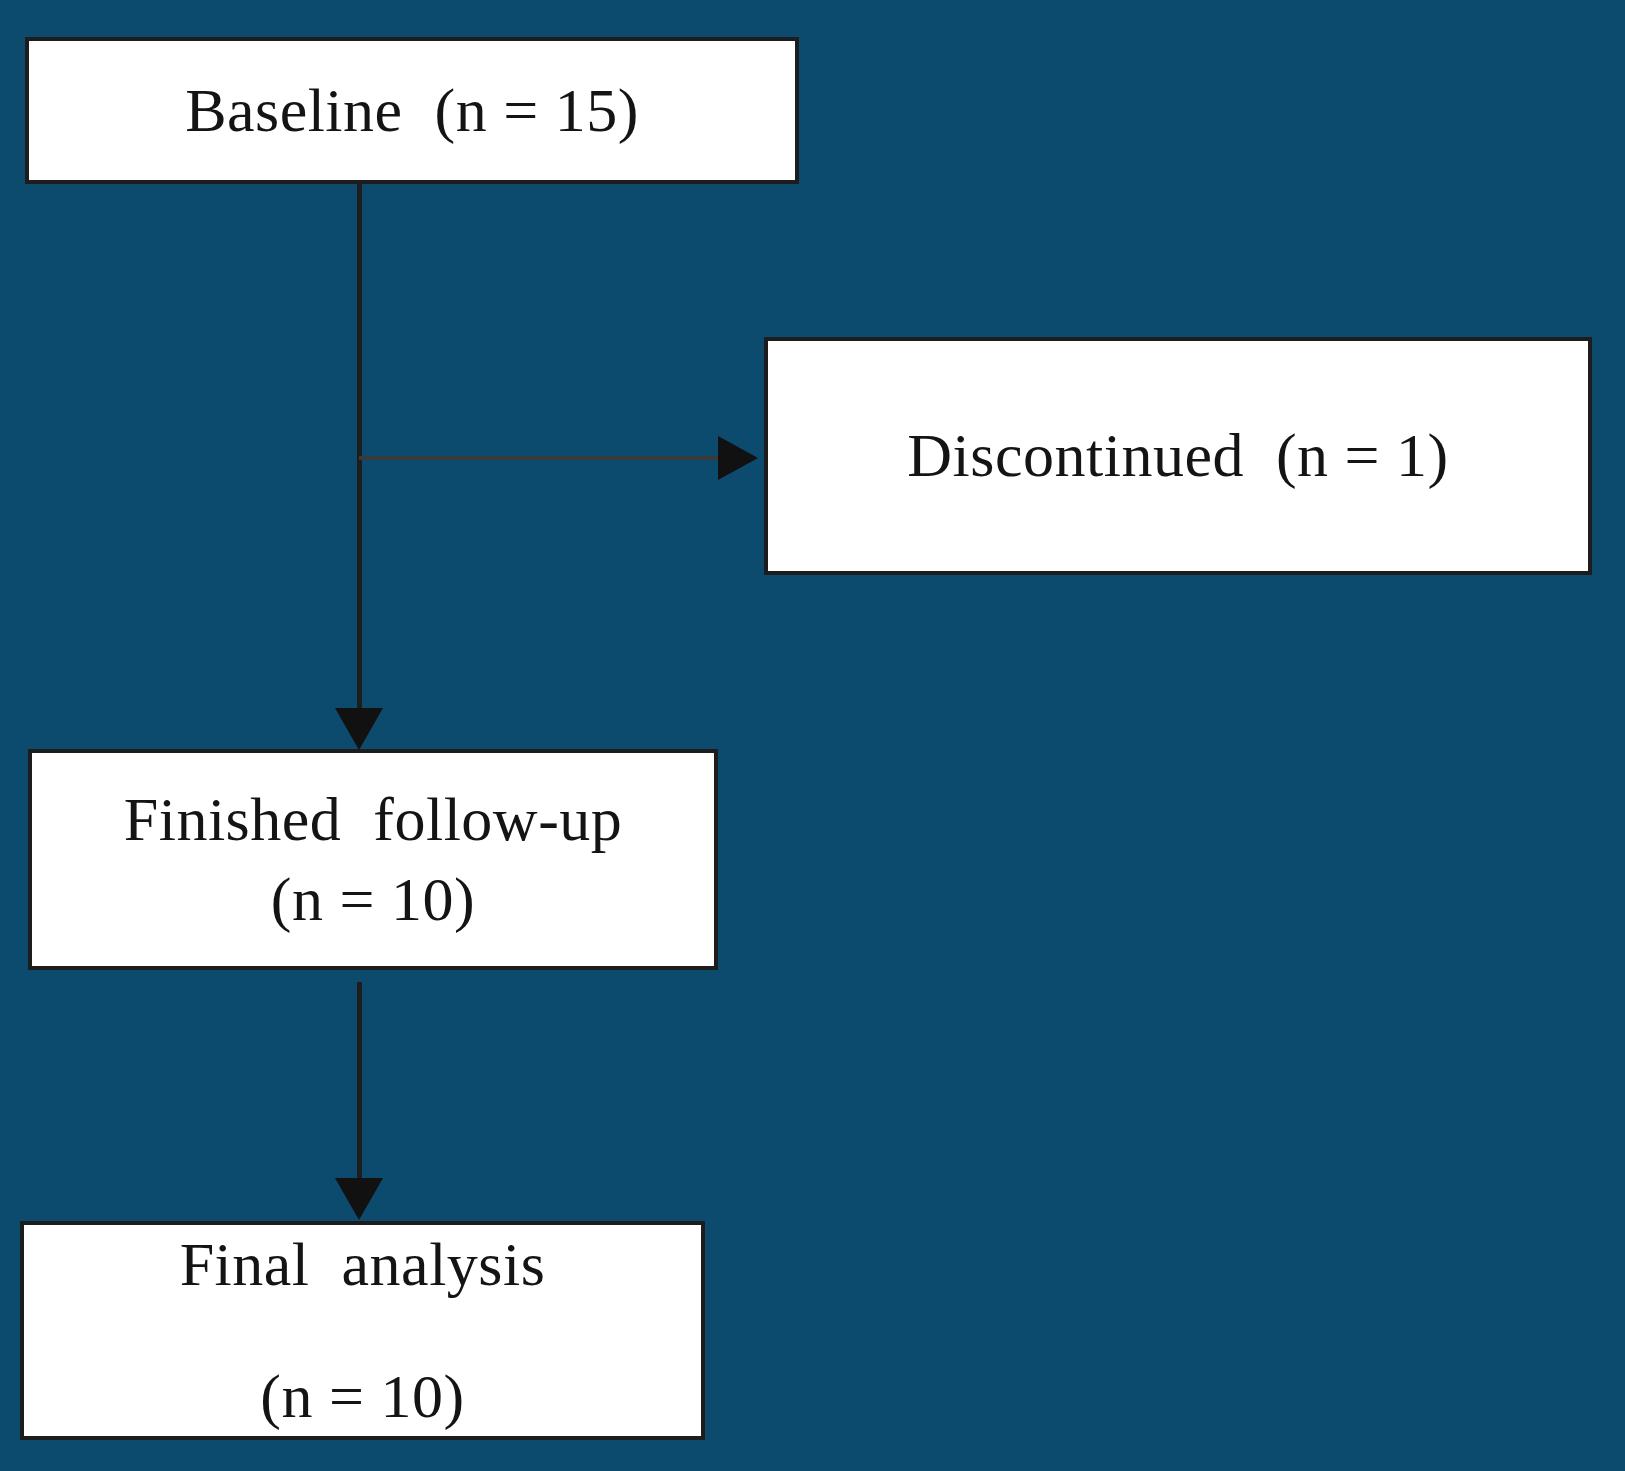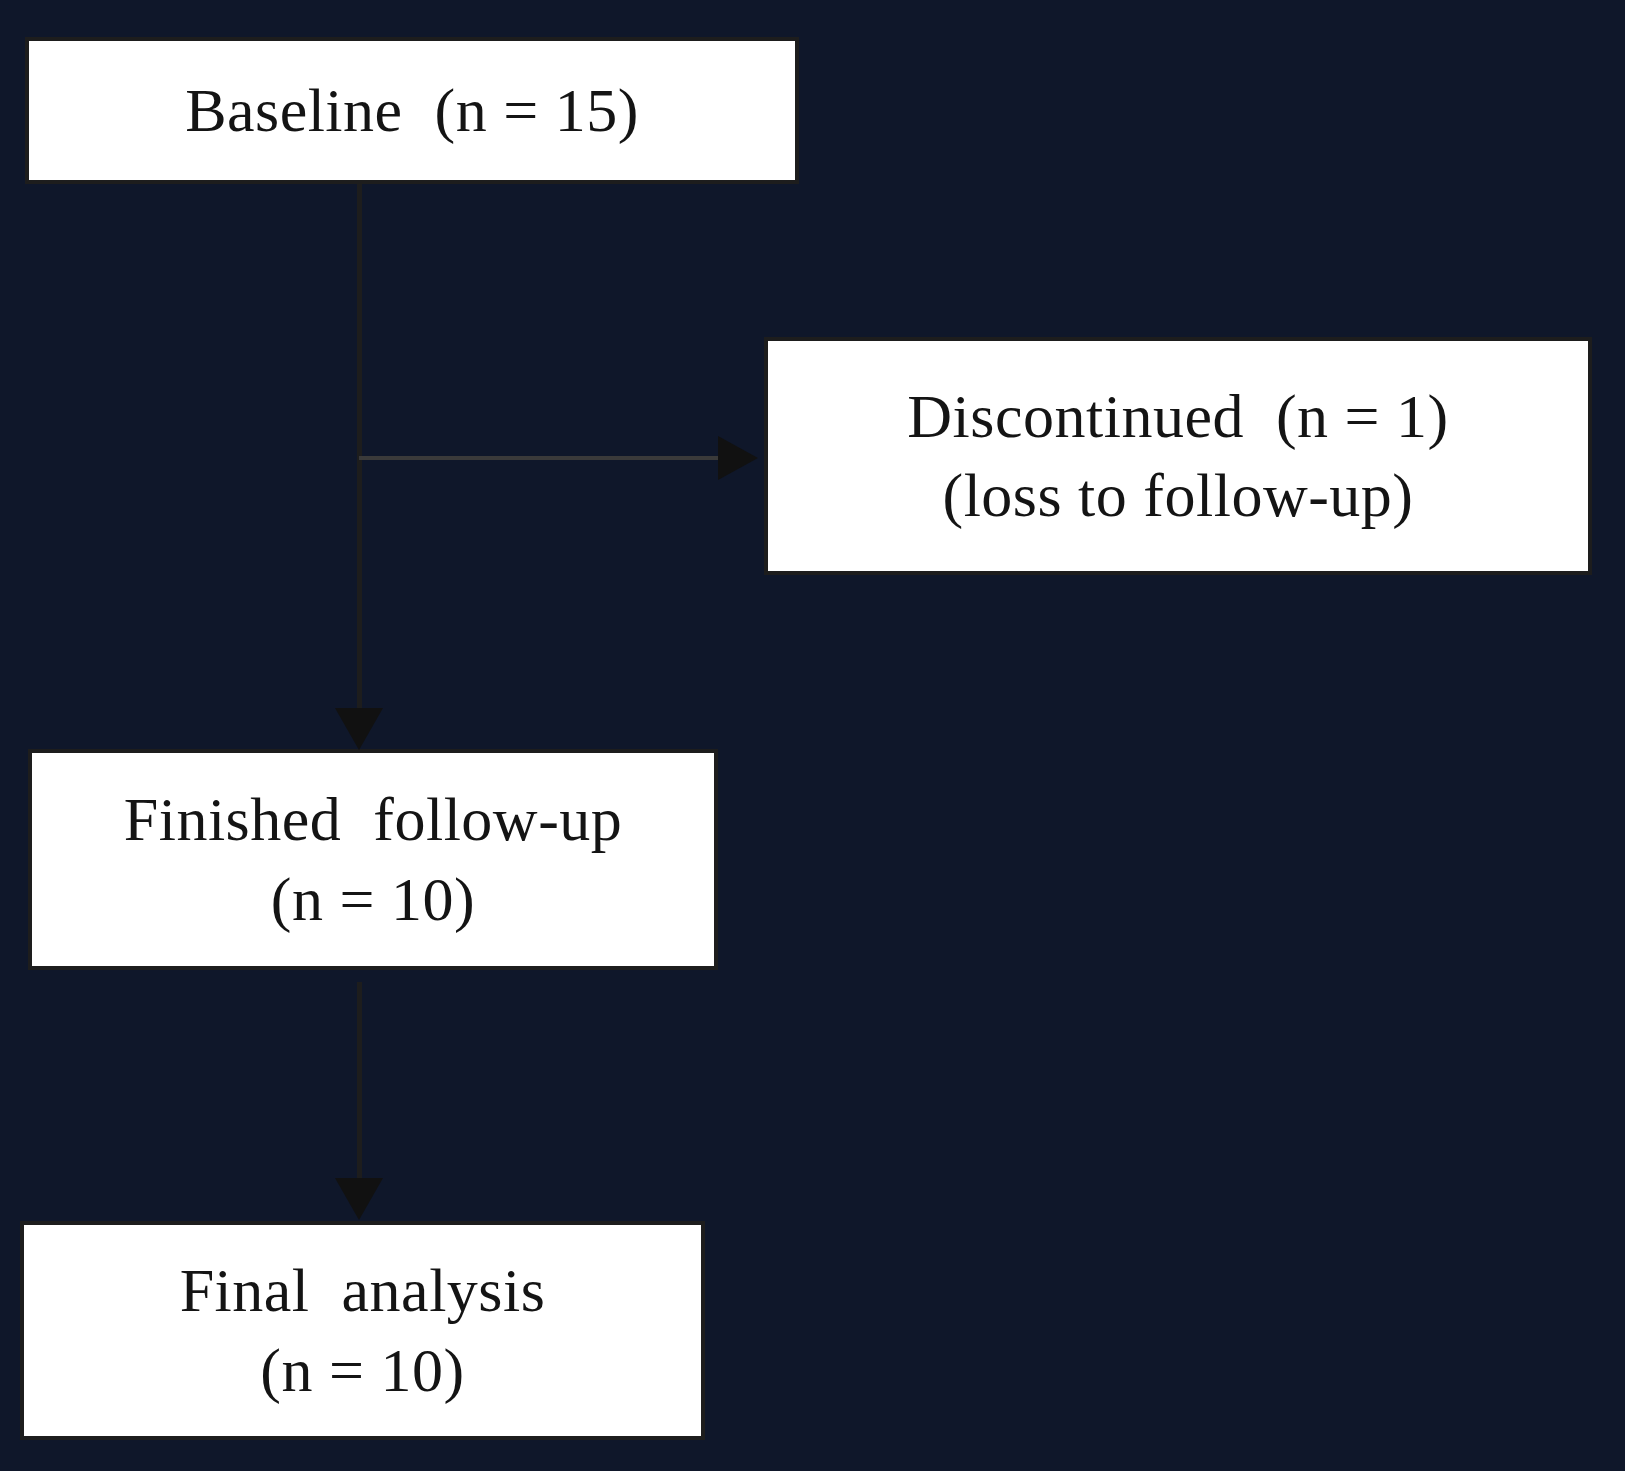--- a/index.html
+++ b/index.html
@@ -8,21 +8,21 @@
     padding: 0;
     background: #ffffff;
   }
   body {
     font-family: "Liberation Serif", "DejaVu Serif", serif;
   }
   #canvas {
     position: relative;
     width: 1625px;
     height: 1471px;
-    background: #0f172a;
+    background: #0c4a6e;
     overflow: hidden;
   }
   .flow-box {
     position: absolute;
     box-sizing: border-box;
     background: #ffffff;
     border: 4px solid #1d1d1d;
     display: flex;
     flex-direction: column;
     align-items: center;
@@ -56,20 +56,21 @@
     left: 28px;
     top: 749px;
     width: 690px;
     height: 221px;
   }
   #box-final {
     left: 20px;
     top: 1221px;
     width: 685px;
     height: 219px;
+    justify-content: space-between;
   }
 
   
   .connector {
     position: absolute;
   }
   .v-line {
     background: #1d1d1d;
     width: 5px;
   }
@@ -127,21 +128,20 @@
 <body>
 
 <div id="canvas">
 
   <div class="flow-box" id="box-baseline">
     <span class="line">Baseline  (n = 15)</span>
   </div>
 
   <div class="flow-box" id="box-discontinued">
     <span class="line">Discontinued  (n = 1)</span>
-    <span class="line">(loss to follow-up)</span>
   </div>
 
   <div class="flow-box" id="box-finished">
     <span class="line">Finished  follow-up</span>
     <span class="line">(n = 10)</span>
   </div>
 
   <div class="flow-box" id="box-final">
     <span class="line">Final  analysis</span>
     <span class="line">(n = 10)</span>

